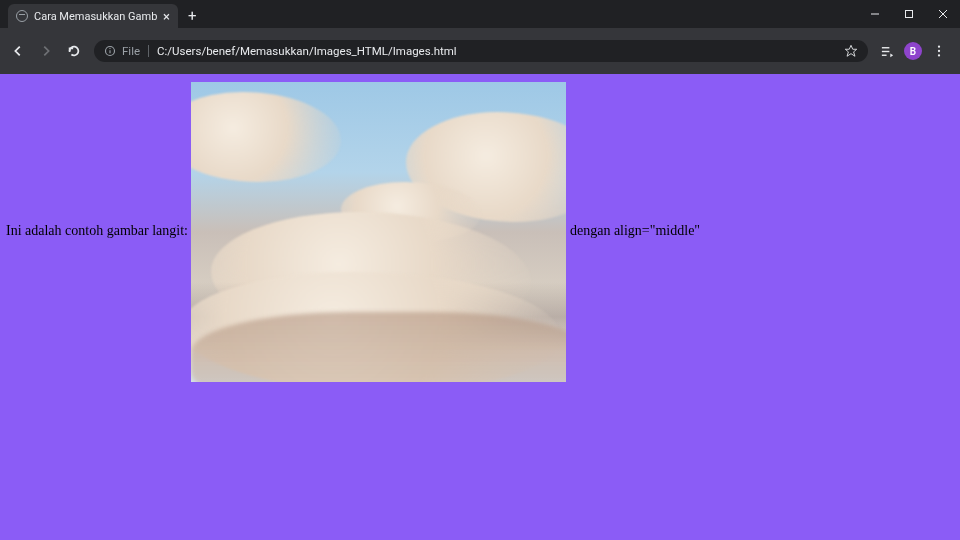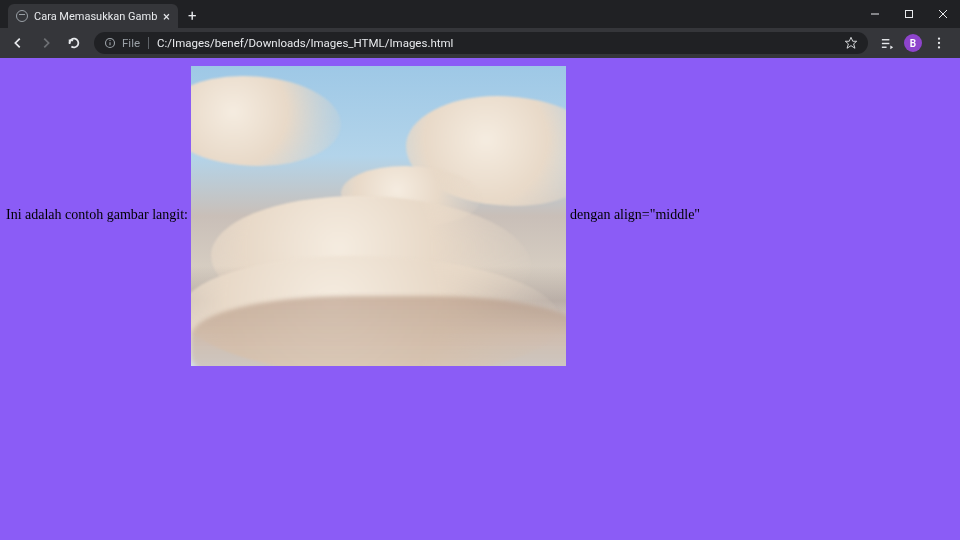--- a/index.html
+++ b/index.html
@@ -77,21 +77,21 @@
     .win-btn {
       width: 34px;
       height: 28px;
       display: flex;
       align-items: center;
       justify-content: center;
       color: #e8eaed;
     }
     .win-btn svg { width: 10px; height: 10px; }
     .toolbar {
-      height: 30px;
+      height: 46px;
       background: #35363a;
       display: flex;
       align-items: center;
       padding: 0 6px;
       gap: 4px;
     }
     .nav-btn {
       width: 24px;
       height: 24px;
       display: flex;
@@ -245,21 +245,21 @@
   <div class="addressbar">
     <span class="site-info">
       <svg viewBox="0 0 16 16">
           <circle cx="8" cy="8" r="6" fill="none" stroke="#9aa0a6" stroke-width="1.5"></circle>
           <line x1="8" y1="7" x2="8" y2="11" stroke="#9aa0a6" stroke-width="1.5"></line>
           <circle cx="8" cy="4.5" r="0.8" fill="#9aa0a6"></circle>
         </svg>
       <span>File</span>
     </span>
     <span class="divider"></span>
-    <span class="url">C:/Images/benef/Downloads/Images_HTML/Images.html</span>
+    <span class="url">C:/Users/benef/Memasukkan/Images_HTML/Images.html</span>
     <svg class="star" viewBox="0 0 16 16">
         <polygon points="8,1.5 10,6 14.5,6 11,9 12.5,14 8,11 3.5,14 5,9 1.5,6 6,6" fill="none" stroke="currentColor" stroke-width="1"></polygon>
       </svg>
   </div>
   <div class="toolbar-right">
     <div class="toolbar-icon">
       <svg viewBox="0 0 16 16" width="15" height="15">
           <line x1="2" y1="4" x2="10" y2="4" stroke="currentColor" stroke-width="1.5"></line>
           <line x1="2" y1="8" x2="10" y2="8" stroke="currentColor" stroke-width="1.5"></line>
           <line x1="2" y1="12" x2="7" y2="12" stroke="currentColor" stroke-width="1.5"></line>

